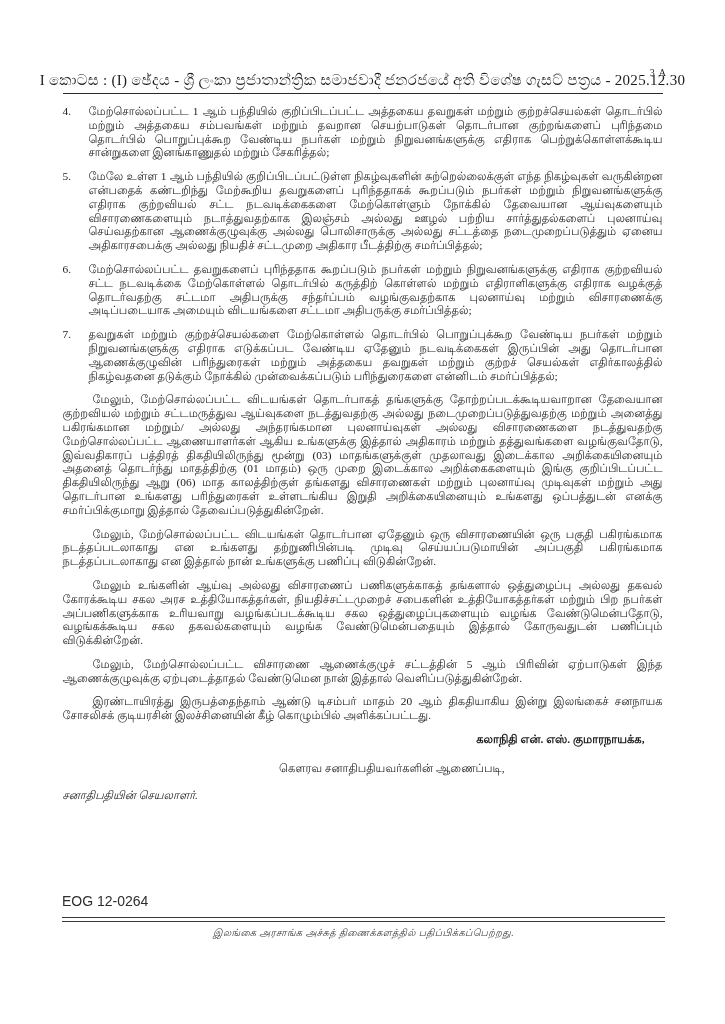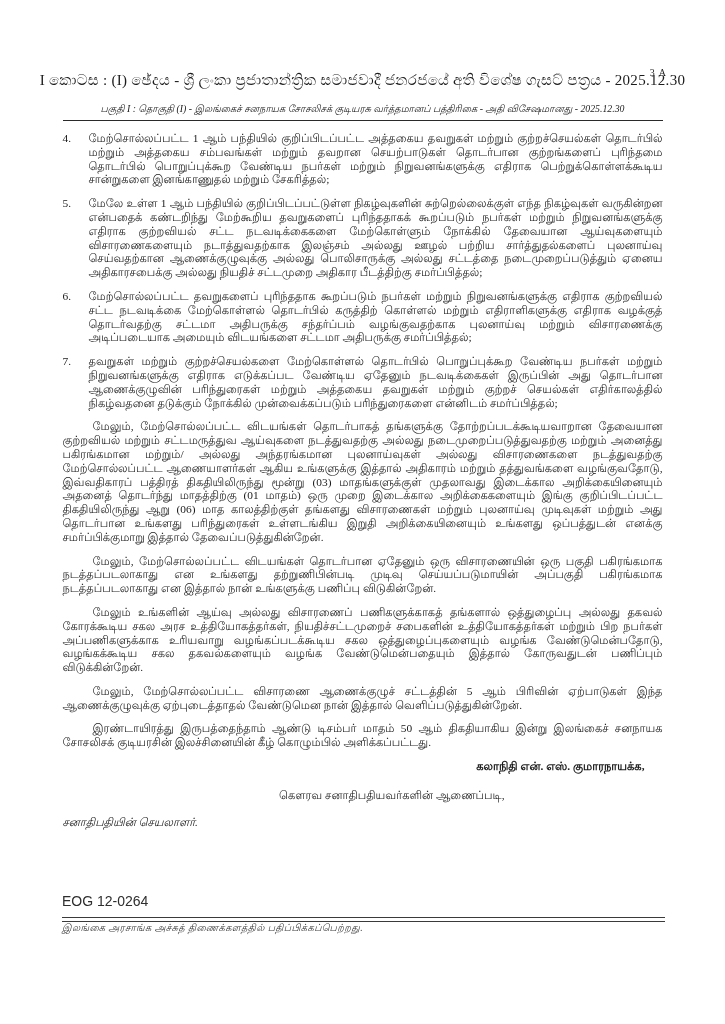--- a/index.html
+++ b/index.html
@@ -30,34 +30,33 @@
   .sig-name  { text-align:right; padding-right:18px; font-weight:bold; margin:8px 0 0; }
   .sig-title { padding-right:40px; font-style:italic; margin:2px 0 0; }
 
   .eog {
     position:absolute; left:62px; top:893px;
     font-family:"Liberation Sans", sans-serif; font-size:14px; color:#2e2e2e;
   }
   .footer { position:absolute; left:62px; right:60px; top:917px; }
   .footer-rule { height:2.6px; border-top:1px solid #3a3a3a; border-bottom:1px solid #3a3a3a; }
   .footer-text {
-    text-align:left; font-style:italic; font-size:9.8px;
-    color:#3c3c3c; letter-spacing:0.4px;
+    text-align:center; font-style:italic; font-size:9.8px;
+    margin-top:5px; color:#3c3c3c; letter-spacing:0.4px;
   }
 </style>
 </head>
 <body>
 
 <div class="page">
 
   <div class="page-number">3 A</div>
 
   <div class="header">
     <div class="header-line1">I කොටස : (I) ඡේදය - ශ්‍රී ලංකා ප්‍රජාතාන්ත්‍රික සමාජවාදී ජනරජයේ අති විශේෂ ගැසට් පත්‍රය - 2025.12.30</div>
-    <div class="header-line2">பகுதி I : தொகுதி (I) - இலங்கைச் சனநாயக சோசலிசக் குடியரசு வர்த்தமானப் பத்திரிகை - அதி விசேஷமானது - 2025.12.30</div>
     <hr class="header-rule">
   </div>
 
   <div class="content">
 
     <div class="clause">
       <span class="clause-num">4.</span>
       <span class="clause-text">மேற்சொல்லப்பட்ட 1 ஆம் பந்தியில் குறிப்பிடப்பட்ட அத்தகைய தவறுகள் மற்றும் குற்றச்செயல்கள் தொடர்பில் மற்றும் அத்தகைய சம்பவங்கள் மற்றும் தவறான செயற்பாடுகள் தொடர்பான குற்றங்களைப் புரிந்தமை தொடர்பில் பொறுப்புக்கூற வேண்டிய நபர்கள் மற்றும் நிறுவனங்களுக்கு எதிராக பெற்றுக்கொள்ளக்கூடிய சான்றுகளை இனங்காணுதல் மற்றும் சேகரித்தல்;</span>
     </div>
 
@@ -78,21 +77,21 @@
 
 
     <p class="para indent">மேலும், மேற்சொல்லப்பட்ட விடயங்கள் தொடர்பாகத் தங்களுக்கு தோற்றப்படக்கூடியவாறான தேவையான குற்றவியல் மற்றும் சட்டமருத்துவ ஆய்வுகளை நடத்துவதற்கு அல்லது நடைமுறைப்படுத்துவதற்கு மற்றும் அனைத்து பகிரங்கமான மற்றும்/ அல்லது அந்தரங்கமான புலனாய்வுகள் அல்லது விசாரணைகளை நடத்துவதற்கு மேற்சொல்லப்பட்ட ஆணையாளர்கள் ஆகிய உங்களுக்கு இத்தால் அதிகாரம் மற்றும் தத்துவங்களை வழங்குவதோடு, இவ்வதிகாரப் பத்திரத் திகதியிலிருந்து மூன்று (03) மாதங்களுக்குள் முதலாவது இடைக்கால அறிக்கையினையும் அதனைத் தொடர்ந்து மாதத்திற்கு (01 மாதம்) ஒரு முறை இடைக்கால அறிக்கைகளையும் இங்கு குறிப்பிடப்பட்ட திகதியிலிருந்து ஆறு (06) மாத காலத்திற்குள் தங்களது விசாரணைகள் மற்றும் புலனாய்வு முடிவுகள் மற்றும் அது தொடர்பான உங்களது பரிந்துரைகள் உள்ளடங்கிய இறுதி அறிக்கையினையும் உங்களது ஒப்பத்துடன் எனக்கு சமர்ப்பிக்குமாறு இத்தால் தேவைப்படுத்துகின்றேன்.</p>
 
     <p class="para indent">மேலும், மேற்சொல்லப்பட்ட விடயங்கள் தொடர்பான ஏதேனும் ஒரு விசாரணையின் ஒரு பகுதி பகிரங்கமாக நடத்தப்படலாகாது என உங்களது தற்றுணிபின்படி முடிவு செய்யப்படுமாயின் அப்பகுதி பகிரங்கமாக நடத்தப்படலாகாது என இத்தால் நான் உங்களுக்கு பணிப்பு விடுகின்றேன்.</p>
 
     <p class="para indent">மேலும் உங்களின் ஆய்வு அல்லது விசாரணைப் பணிகளுக்காகத் தங்களால் ஒத்துழைப்பு அல்லது தகவல் கோரக்கூடிய சகல அரச உத்தியோகத்தர்கள், நியதிச்சட்டமுறைச் சபைகளின் உத்தியோகத்தர்கள் மற்றும் பிற நபர்கள் அப்பணிகளுக்காக உரியவாறு வழங்கப்படக்கூடிய சகல ஒத்துழைப்புகளையும் வழங்க வேண்டுமென்பதோடு, வழங்கக்கூடிய சகல தகவல்களையும் வழங்க வேண்டுமென்பதையும் இத்தால் கோருவதுடன் பணிப்பும் விடுக்கின்றேன்.</p>
 
     <p class="para indent">மேலும், மேற்சொல்லப்பட்ட விசாரணை ஆணைக்குழுச் சட்டத்தின் 5 ஆம் பிரிவின் ஏற்பாடுகள் இந்த ஆணைக்குழுவுக்கு ஏற்புடைத்தாதல் வேண்டுமென நான் இத்தால் வெளிப்படுத்துகின்றேன்.</p>
 
-    <p class="para indent">இரண்டாயிரத்து இருபத்தைந்தாம் ஆண்டு டிசம்பர் மாதம் 50 ஆம் திகதியாகிய இன்று இலங்கைச் சனநாயக சோசலிசக் குடியரசின் இலச்சினையின் கீழ் கொழும்பில் அளிக்கப்பட்டது.</p>
+    <p class="para indent">இரண்டாயிரத்து இருபத்தைந்தாம் ஆண்டு டிசம்பர் மாதம் 20 ஆம் திகதியாகிய இன்று இலங்கைச் சனநாயக சோசலிசக் குடியரசின் இலச்சினையின் கீழ் கொழும்பில் அளிக்கப்பட்டது.</p>
 
     <p class="para sig-name">கலாநிதி என். எஸ். குமாரநாயக்க,</p>
 
     <p class="para order-line">கௌரவ சனாதிபதியவர்களின் ஆணைப்படி,</p>
     <p class="para sig-title">சனாதிபதியின் செயலாளர்.</p>
 
   </div>
 
   <div class="eog">EOG 12-0264</div>
 

